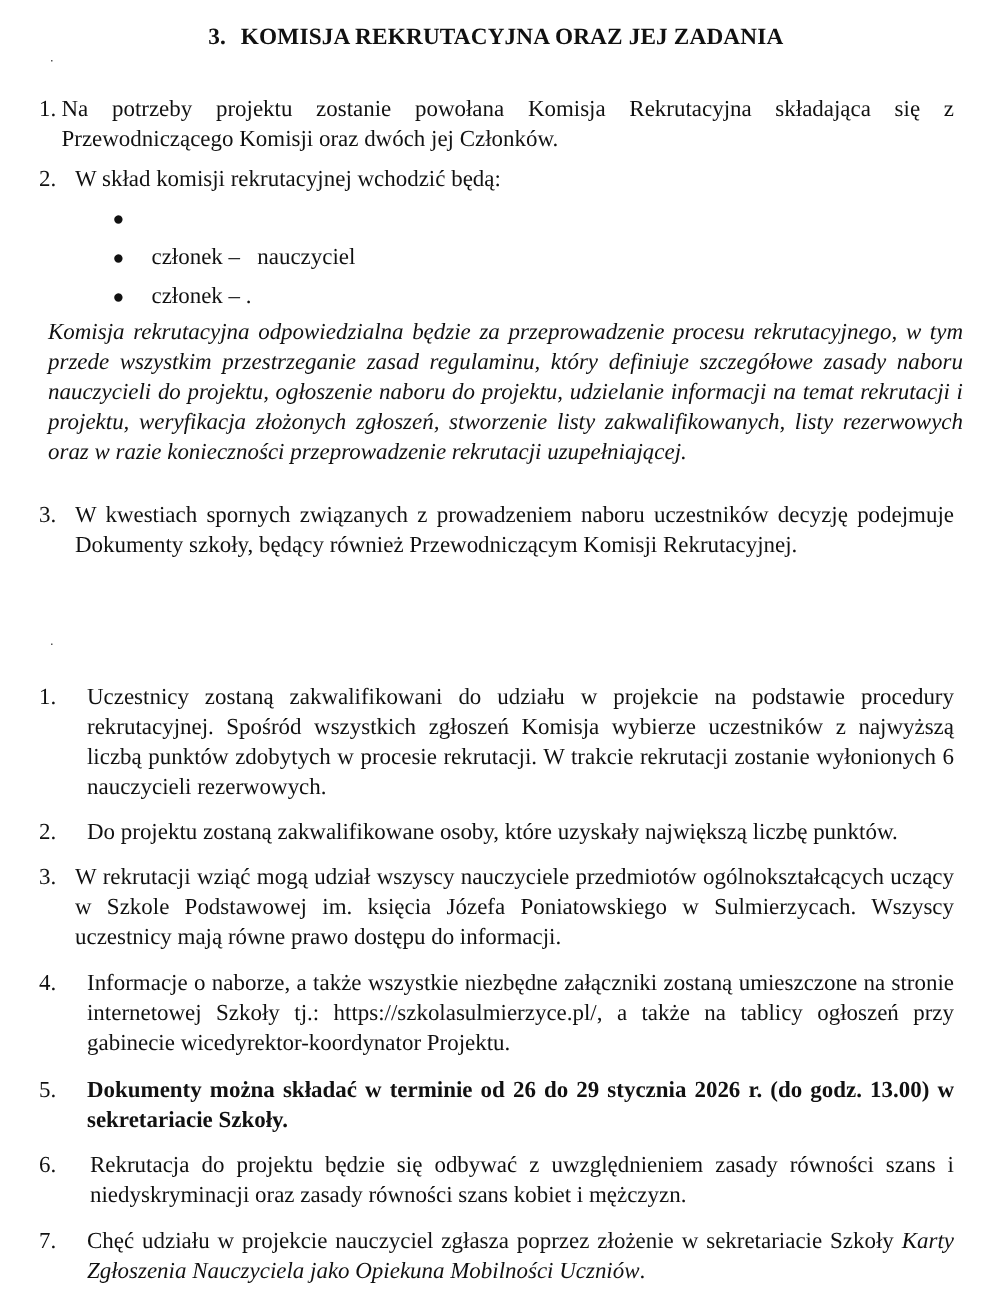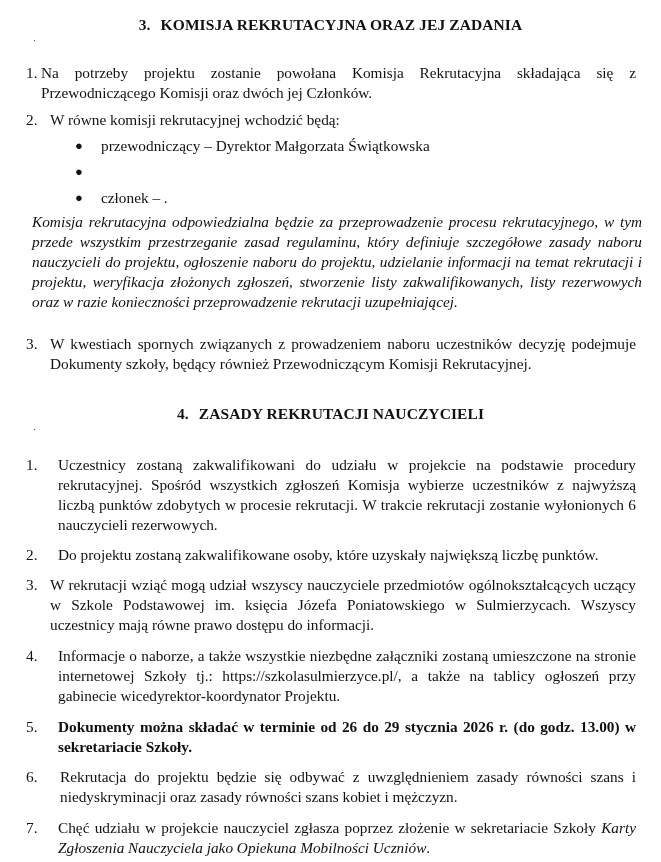--- a/index.html
+++ b/index.html
@@ -35,45 +35,42 @@
   </div>
   <div class="dot" style="top:40px;"></div>
 
   <div class="item" style="top:63px;">
     <span class="num">1.</span>
     <div class="txt">Na potrzeby projektu zostanie powołana Komisja Rekrutacyjna składająca się z Przewodniczącego Komisji oraz dwóch jej Członków.</div>
   </div>
 
   <div class="item" style="top:110px;">
     <span class="num">2.</span>
-    <div class="txt ind">W równe komisji rekrutacyjnej wchodzić będą:</div>
+    <div class="txt ind">W skład komisji rekrutacyjnej wchodzić będą:</div>
   </div>
 
   <div class="bullet" style="top:136px;">
     <span class="b">●</span>
-    <span class="bt">przewodniczący – Dyrektor Małgorzata Świątkowska</span>
   </div>
   <div class="bullet" style="top:162px;">
     <span class="b">●</span>
+    <span class="bt">członek –   nauczyciel</span>
   </div>
   <div class="bullet" style="top:188px;">
     <span class="b">●</span>
     <span class="bt">członek – .</span>
   </div>
 
   <div class="para" style="top:212px;">Komisja rekrutacyjna odpowiedzialna będzie za przeprowadzenie procesu rekrutacyjnego, w tym przede wszystkim przestrzeganie zasad regulaminu, który definiuje szczegółowe zasady naboru nauczycieli do projektu, ogłoszenie naboru do projektu, udzielanie informacji na temat rekrutacji i projektu, weryfikacja złożonych zgłoszeń, stworzenie listy zakwalifikowanych, listy rezerwowych oraz w razie konieczności przeprowadzenie rekrutacji uzupełniającej.</div>
 
   <div class="item" style="top:334px;">
     <span class="num">3.</span>
     <div class="txt ind">W kwestiach spornych związanych z prowadzeniem naboru uczestników decyzję podejmuje Dokumenty szkoły, będący również Przewodniczącym Komisji Rekrutacyjnej.</div>
   </div>
 
-  <div class="heading" style="top:405px;">
-    <span class="hnum">4.</span><span>ZASADY REKRUTACJI NAUCZYCIELI</span>
-  </div>
   <div class="dot" style="top:429px;"></div>
 
   <div class="item" style="top:455px;">
     <span class="num">1.</span>
     <div class="txt ind" style="margin-left:32px;">Uczestnicy zostaną zakwalifikowani do udziału w projekcie na podstawie procedury rekrutacyjnej. Spośród wszystkich zgłoszeń Komisja wybierze uczestników z najwyższą liczbą punktów zdobytych w procesie rekrutacji. W trakcie rekrutacji zostanie wyłonionych 6 nauczycieli rezerwowych.</div>
   </div>
 
   <div class="item" style="top:545px;">
     <span class="num">2.</span>
     <div class="txt" style="margin-left:32px;">Do projektu zostaną zakwalifikowane osoby, które uzyskały największą liczbę punktów.</div>

